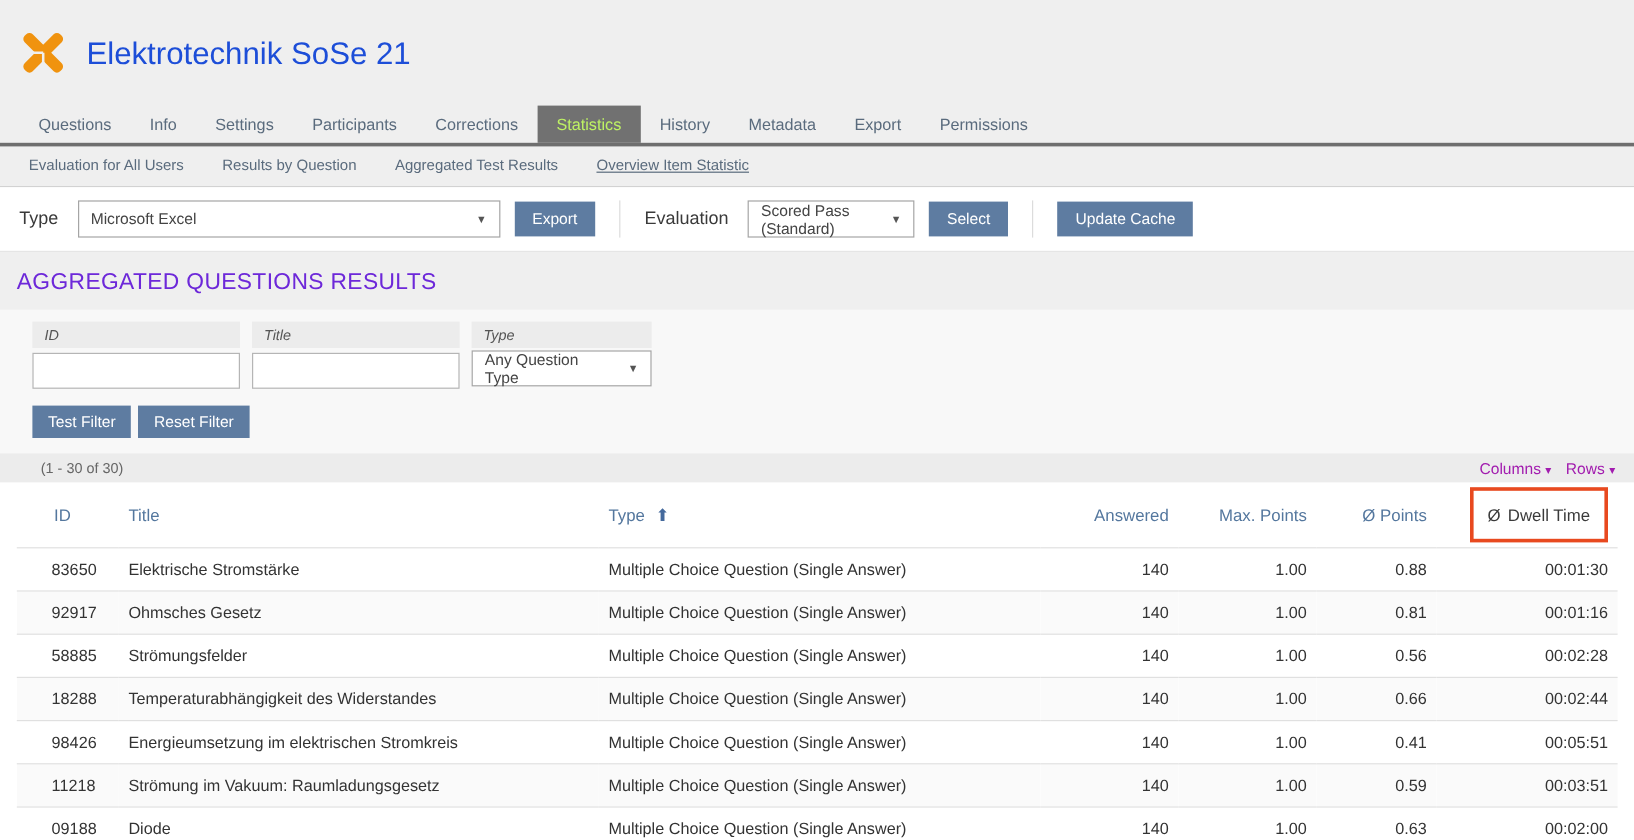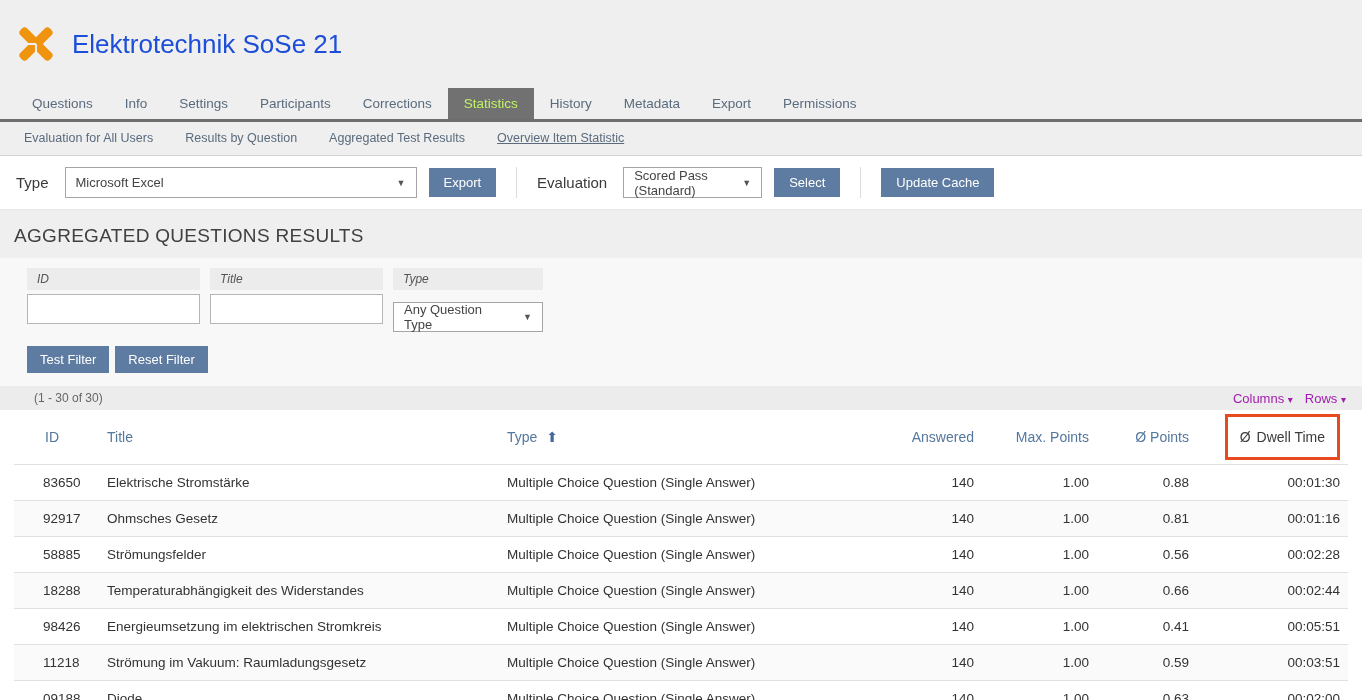--- a/index.html
+++ b/index.html
@@ -25,30 +25,30 @@
   
   .toolbar { background:#ffffff; display:flex; align-items:center; padding:11px 16px; gap:12px; border-bottom:1px solid #e5e5e5; }
   .tool-label { font-size:15px; color:#3a3a3a; margin-right:4px; }
   .fake-select { background:#fff; border:1px solid #a5a5a5; height:31px; display:flex; align-items:center; justify-content:space-between; padding:0 10px; font-size:13px; color:#444; cursor:pointer; }
   .fake-select .arr { font-size:9px; color:#555; margin-left:10px; }
   .sel-type { width:352px; }
   .sel-eval { width:139px; }
   .btn { background:#5e7ca1; color:#fff; font-size:13px; padding:7px 15px; border:none; cursor:pointer; font-family:"Liberation Sans", sans-serif; }
   .vdivider { width:1px; align-self:stretch; background:#dcdcdc; margin:0 8px; }
   
-  .section-heading { color:#404040; font-size:19px; font-weight:400; padding:15px 16px 11px 14px; letter-spacing:.3px; }
+  .section-heading { color:#6d28d9; font-size:19px; font-weight:400; padding:15px 16px 11px 14px; letter-spacing:.3px; }
   
   .filter-panel { background:#f8f8f8; padding:10px 16px 13px 27px; }
   .filter-fields { display:flex; gap:10px; }
   .filter-field { display:flex; flex-direction:column; }
   .filter-label { background:#ececec; font-style:italic; font-size:12px; color:#555; padding:4px 10px; height:22px; }
   .filter-input { margin-top:4px; height:30px; border:1px solid #b5b5b5; background:#fff; padding:0 8px; font-size:13px; font-family:"Liberation Sans", sans-serif; }
   .w-id, .w-title { width:173px; }
   .w-type { width:150px; }
-  .filter-field .fake-select { margin-top:12px; height:30px; }
+  .filter-field .fake-select { margin-top:2px; height:30px; }
   .filter-buttons { margin-top:14px; display:flex; gap:6px; }
   .btn-sm { padding:6px 13px; }
   
   .list-strip { background:#ececec; display:flex; justify-content:space-between; align-items:center; padding:4px 16px 4px 34px; height:24px; }
   .range-text { font-size:12px; color:#666; }
   .view-menus { font-size:13px; color:#a21caf; display:flex; gap:12px; }
   .view-menu { cursor:pointer; }
   .caret { font-size:10px; }
   
   .table-wrap { background:#ffffff; padding:0 14px; }

